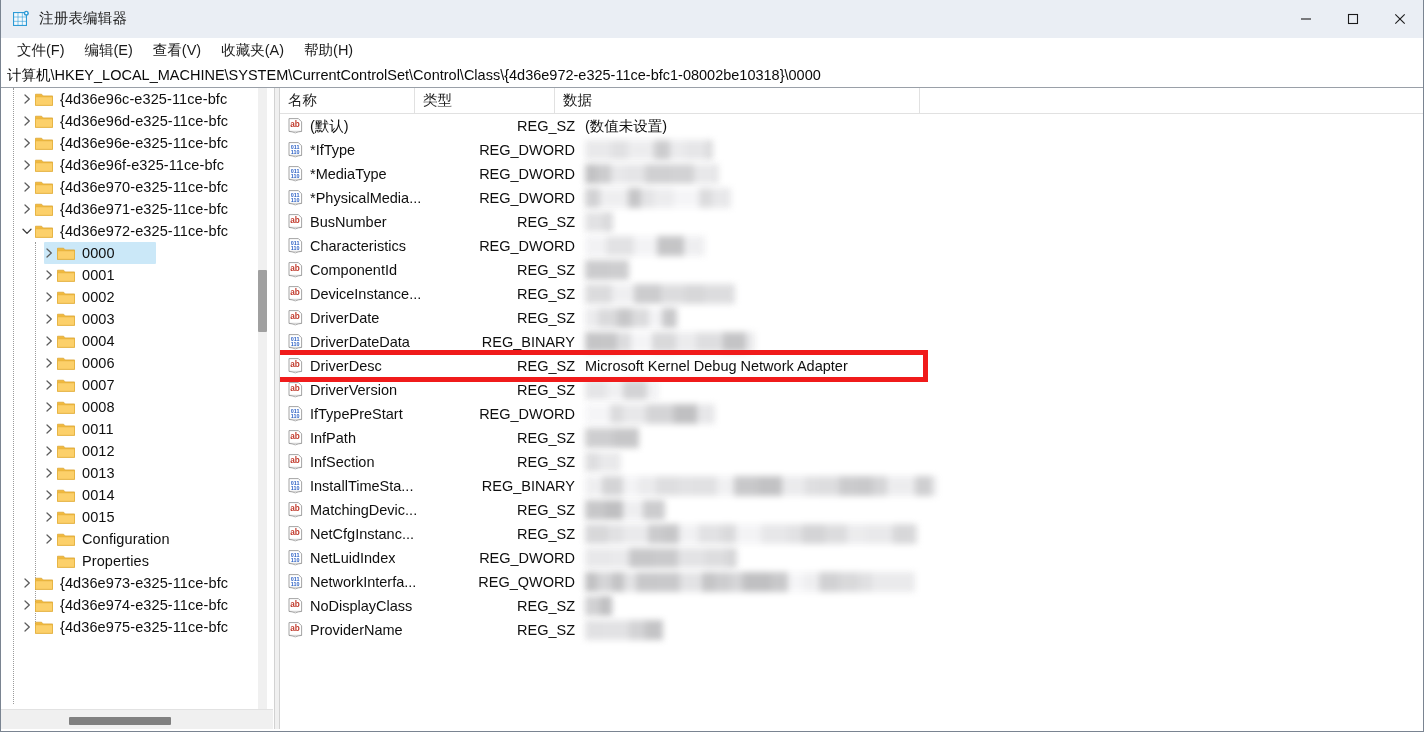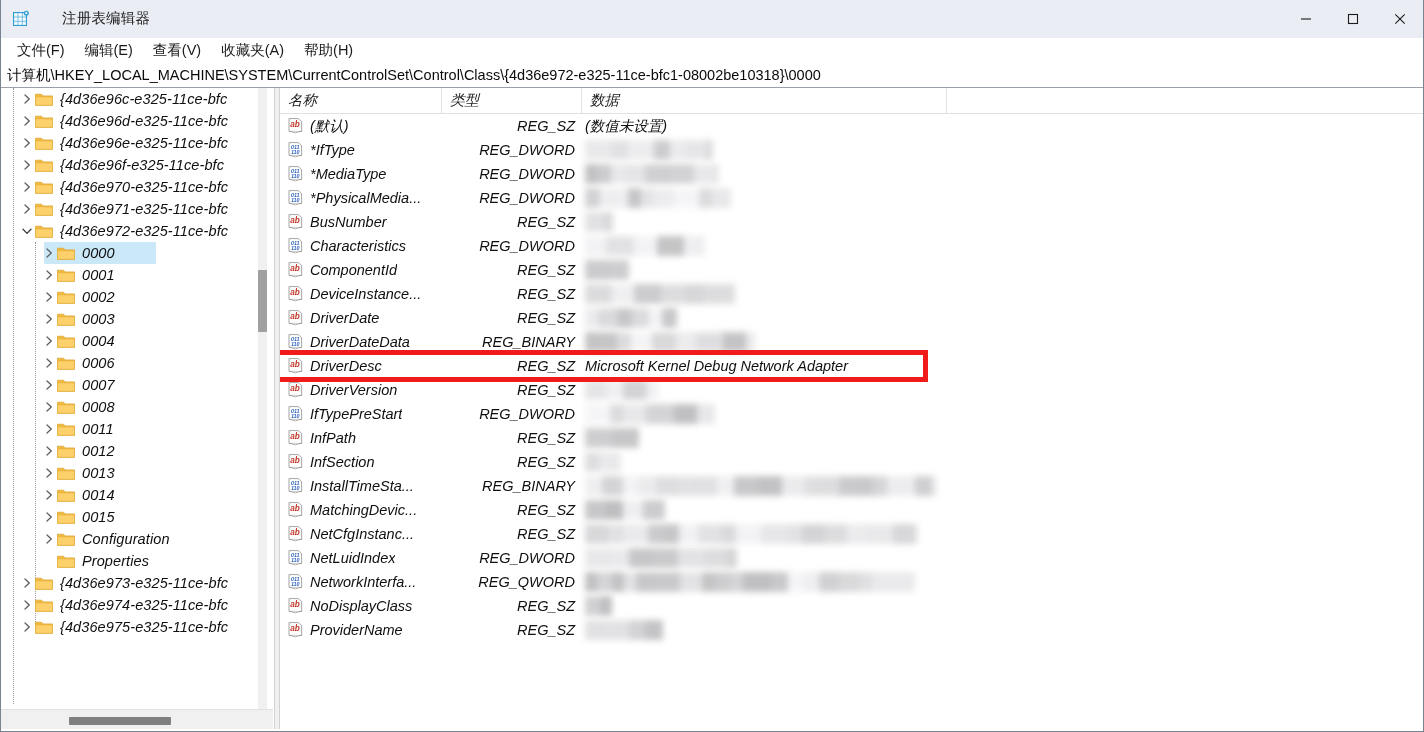--- a/index.html
+++ b/index.html
@@ -27,21 +27,20 @@
   }
 
   
   .titlebar {
     position: relative;
     height: 37px;
     background: #eaeef4;
     display: flex;
     align-items: center;
     border-bottom: 1px solid #eaeef4;
-    gap: 23px;
   }
   .title-icon {
     width: 18px;
     height: 18px;
     margin-left: 11px;
     margin-right: 9px;
     position: relative;
     flex: none;
   }
   .title-text {
@@ -94,21 +93,20 @@
     white-space: nowrap;
     overflow: hidden;
   }
 
   
   .content {
     position: relative;
     height: 644px;
     display: flex;
     background: #eab308;
-    font-style: italic;
   }
 
   
   .tree-pane {
     position: relative;
     width: 272px;
     flex: none;
     background: #ffffff;
     overflow: hidden;
     border-right: 1px solid #ffffff;
@@ -705,21 +703,21 @@
 
       <div class="tree-hscroll">
         <div class="thumb" style="left:68px; width:102px;"></div>
       </div>
     </div>
 
     <div class="splitter"></div>
 
     <div class="list-pane">
       <div class="list-header">
-        <div class="hcell" style="width:162px">名称</div>
+        <div class="hcell" style="width:135px">名称</div>
         <div class="hcell" style="width:140px">类型</div>
         <div class="hcell last" style="width:365px">数据</div>
       </div>
       <div class="rows" id="rows-area">
           <div class="row">
             <div class="c-name">
               <span class="val-icon"><svg width="15" height="16" viewBox="0 0 15 16">
                   <path d="M1 0.6 H10.4 L13.6 3.8 V13.4 H1 Z" fill="#ffffff" stroke="#9a9a9a" stroke-width="0.9"></path>
                   <path d="M13.6 13.4 q-3 0.2 -6.3 1.5 q-3.3 -1.3 -6.3 -1.5" fill="#ffffff" stroke="#9a9a9a" stroke-width="0.8"></path>
                   <text x="7.1" y="9.3" font-family="Liberation Sans, sans-serif" font-size="8.2" font-weight="bold" fill="#c1392b" text-anchor="middle">ab</text>

